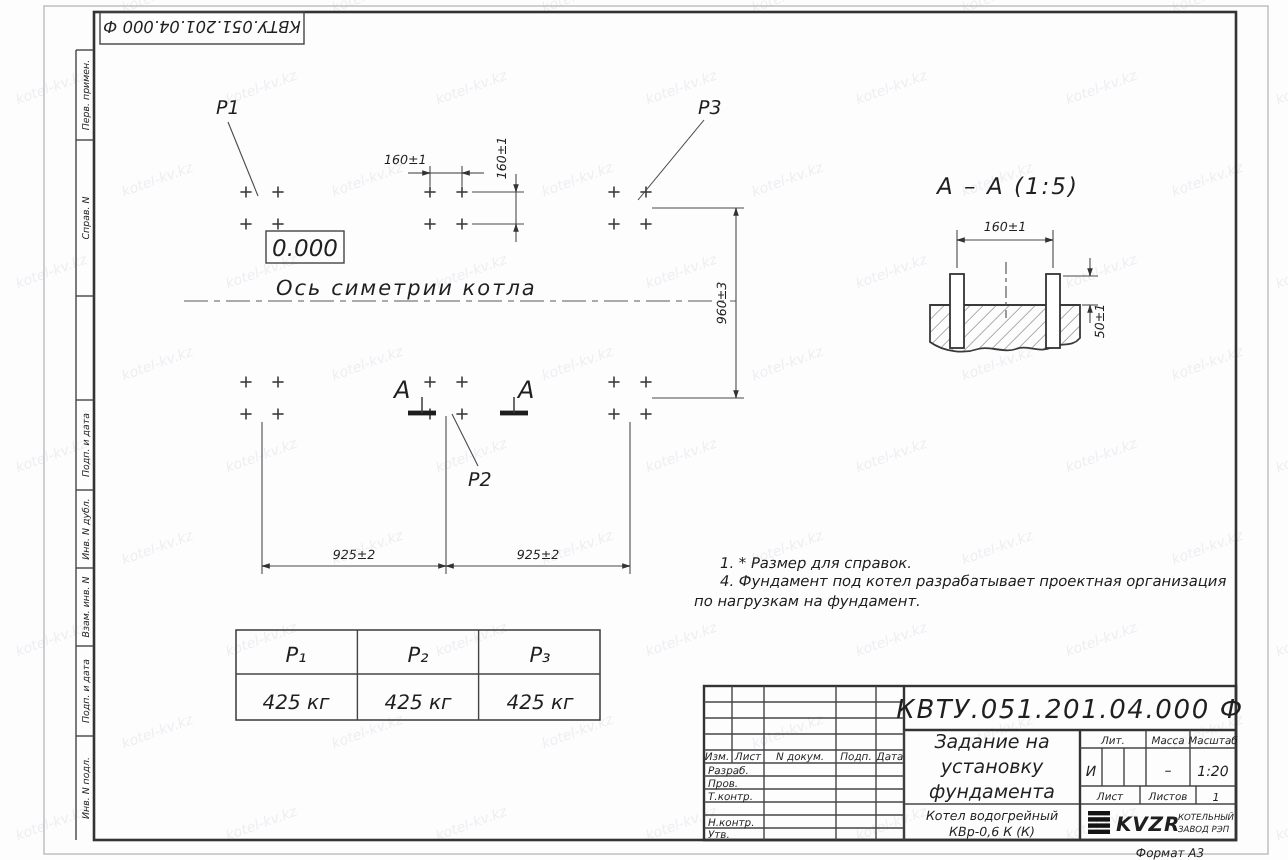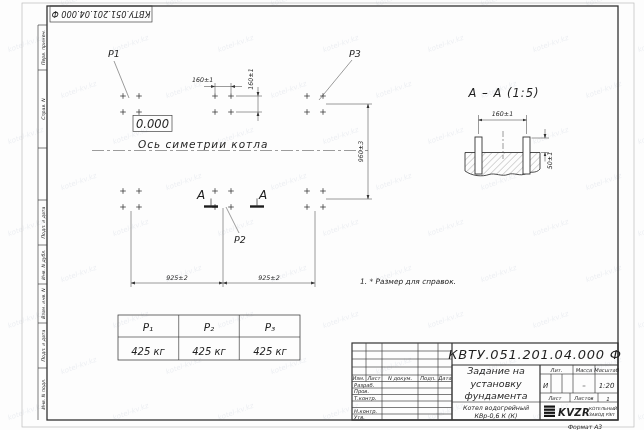--- a/index.html
+++ b/index.html
@@ -345,14 +345,15 @@
         <text x="589" y="410" font-size="4.3" font-style="normal" fill="#333">КОТЕЛЬНЫЙ</text>
         <text x="589" y="416" font-size="4.3" font-style="normal" fill="#333">ЗАВОД РЭП</text>
       </g>
     </g>
 
     <text x="585" y="428.5" font-size="6" text-anchor="middle">Формат А3</text>
   </svg>
 
   <div class="notes">
     <p>1. * Размер для справок.</p>
+    <p>4. Фундамент под котел разрабатывает проектная организация по нагрузкам на фундамент.</p>
   </div>
 </div>
 
 </body></html>

